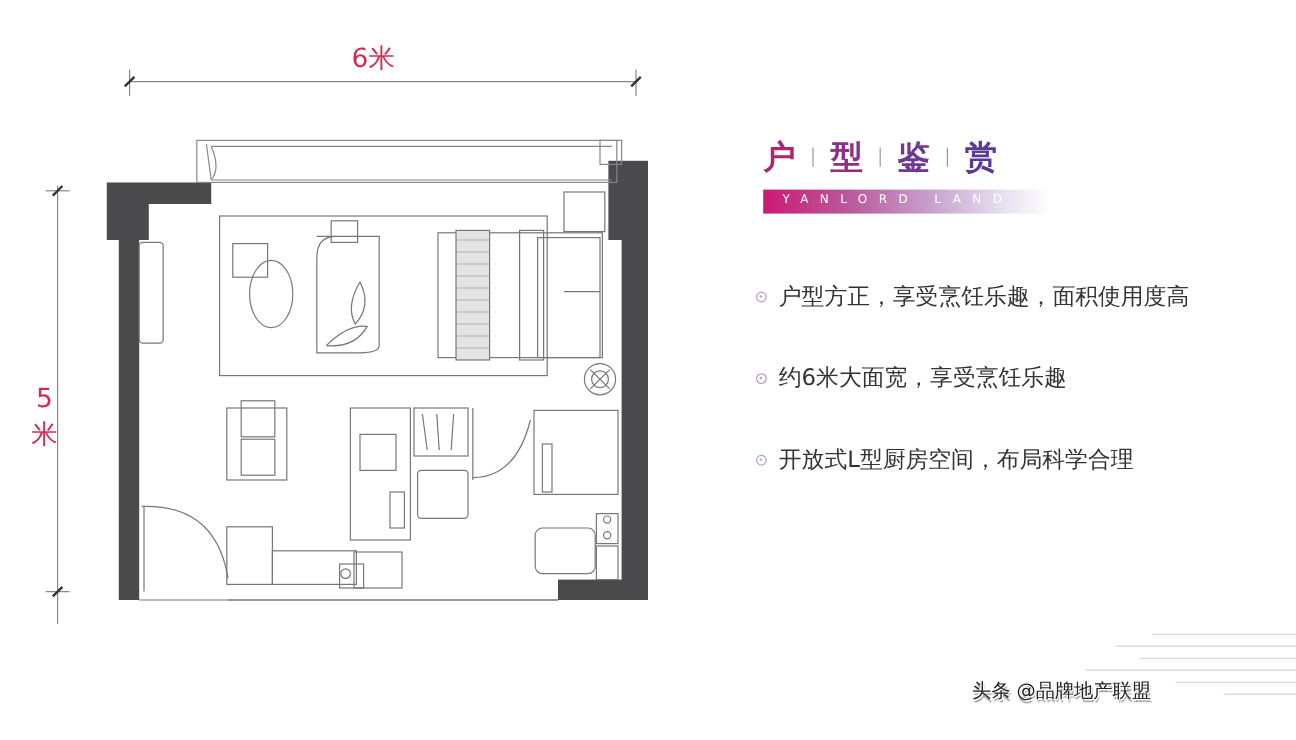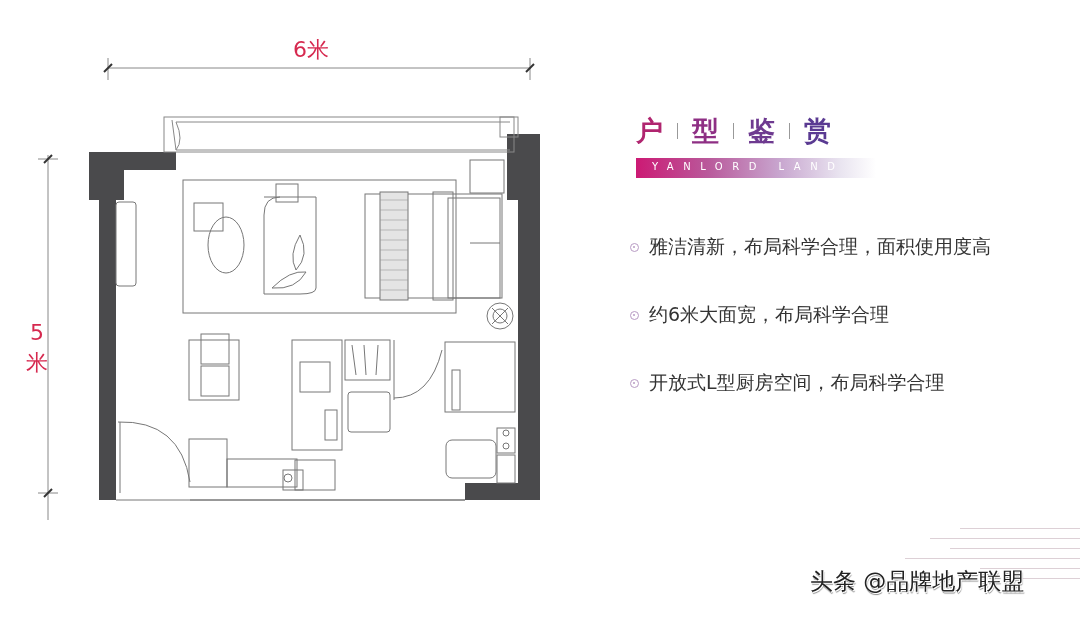--- a/index.html
+++ b/index.html
@@ -32,21 +32,21 @@
   .bullet-icon {
     width: 9px; height: 9px; border-radius: 50%; border: 1.5px solid #b89bc4;
     position: relative; margin-right: 10px; box-sizing: border-box;
   }
   .bullet-icon::after {
     content: ""; position: absolute; left: 2px; top: 2px; width: 2px; height: 2px;
     border-radius: 50%; background: #b89bc4;
   }
   .bullet-text { font-size: 19px; color: #333333; white-space: nowrap; }
   .watermark {
-    position: absolute; left: 810px; top: 566px; font-size: 23px; color: #222;
+    position: absolute; left: 810px; top: 566px; font-size: 16px; color: #222;
     text-shadow: 1px 1px 0 #ffffff, -1px -1px 0 #ffffff, 1px 2px 1px #888;
     white-space: nowrap;
   }
   .deco-line { position: absolute; height: 1px; background: #ddd0d6; right: 0; }
 </style>
 </head>
 <body>
 
 <div class="plan">
   <svg width="600" height="617" viewBox="0 0 600 617">
@@ -170,25 +170,25 @@
   <span class="ch c3">赏</span>
 </div>
 
 <div class="brand-bar">
   <span class="brand-text">YANLORD LAND</span>
 </div>
 
 <div class="bullets">
   <div class="bullet">
     <span class="bullet-icon"></span>
-    <span class="bullet-text">雅洁清新，布局科学合理，面积使用度高</span>
+    <span class="bullet-text">户型方正，享受烹饪乐趣，面积使用度高</span>
   </div>
   <div class="bullet">
     <span class="bullet-icon"></span>
-    <span class="bullet-text">约6米大面宽，布局科学合理</span>
+    <span class="bullet-text">约6米大面宽，享受烹饪乐趣</span>
   </div>
   <div class="bullet">
     <span class="bullet-icon"></span>
     <span class="bullet-text">开放式L型厨房空间，布局科学合理</span>
   </div>
 </div>
 
 <div class="deco-line" style="top:528px;width:120px;"></div>
 <div class="deco-line" style="top:538px;width:150px;"></div>
 <div class="deco-line" style="top:548px;width:130px;"></div>

